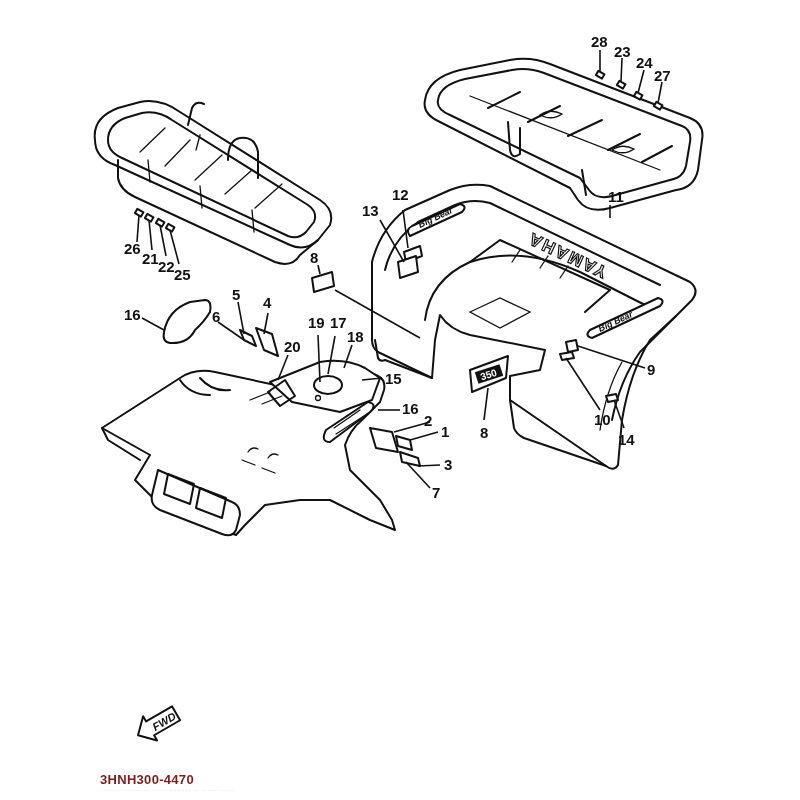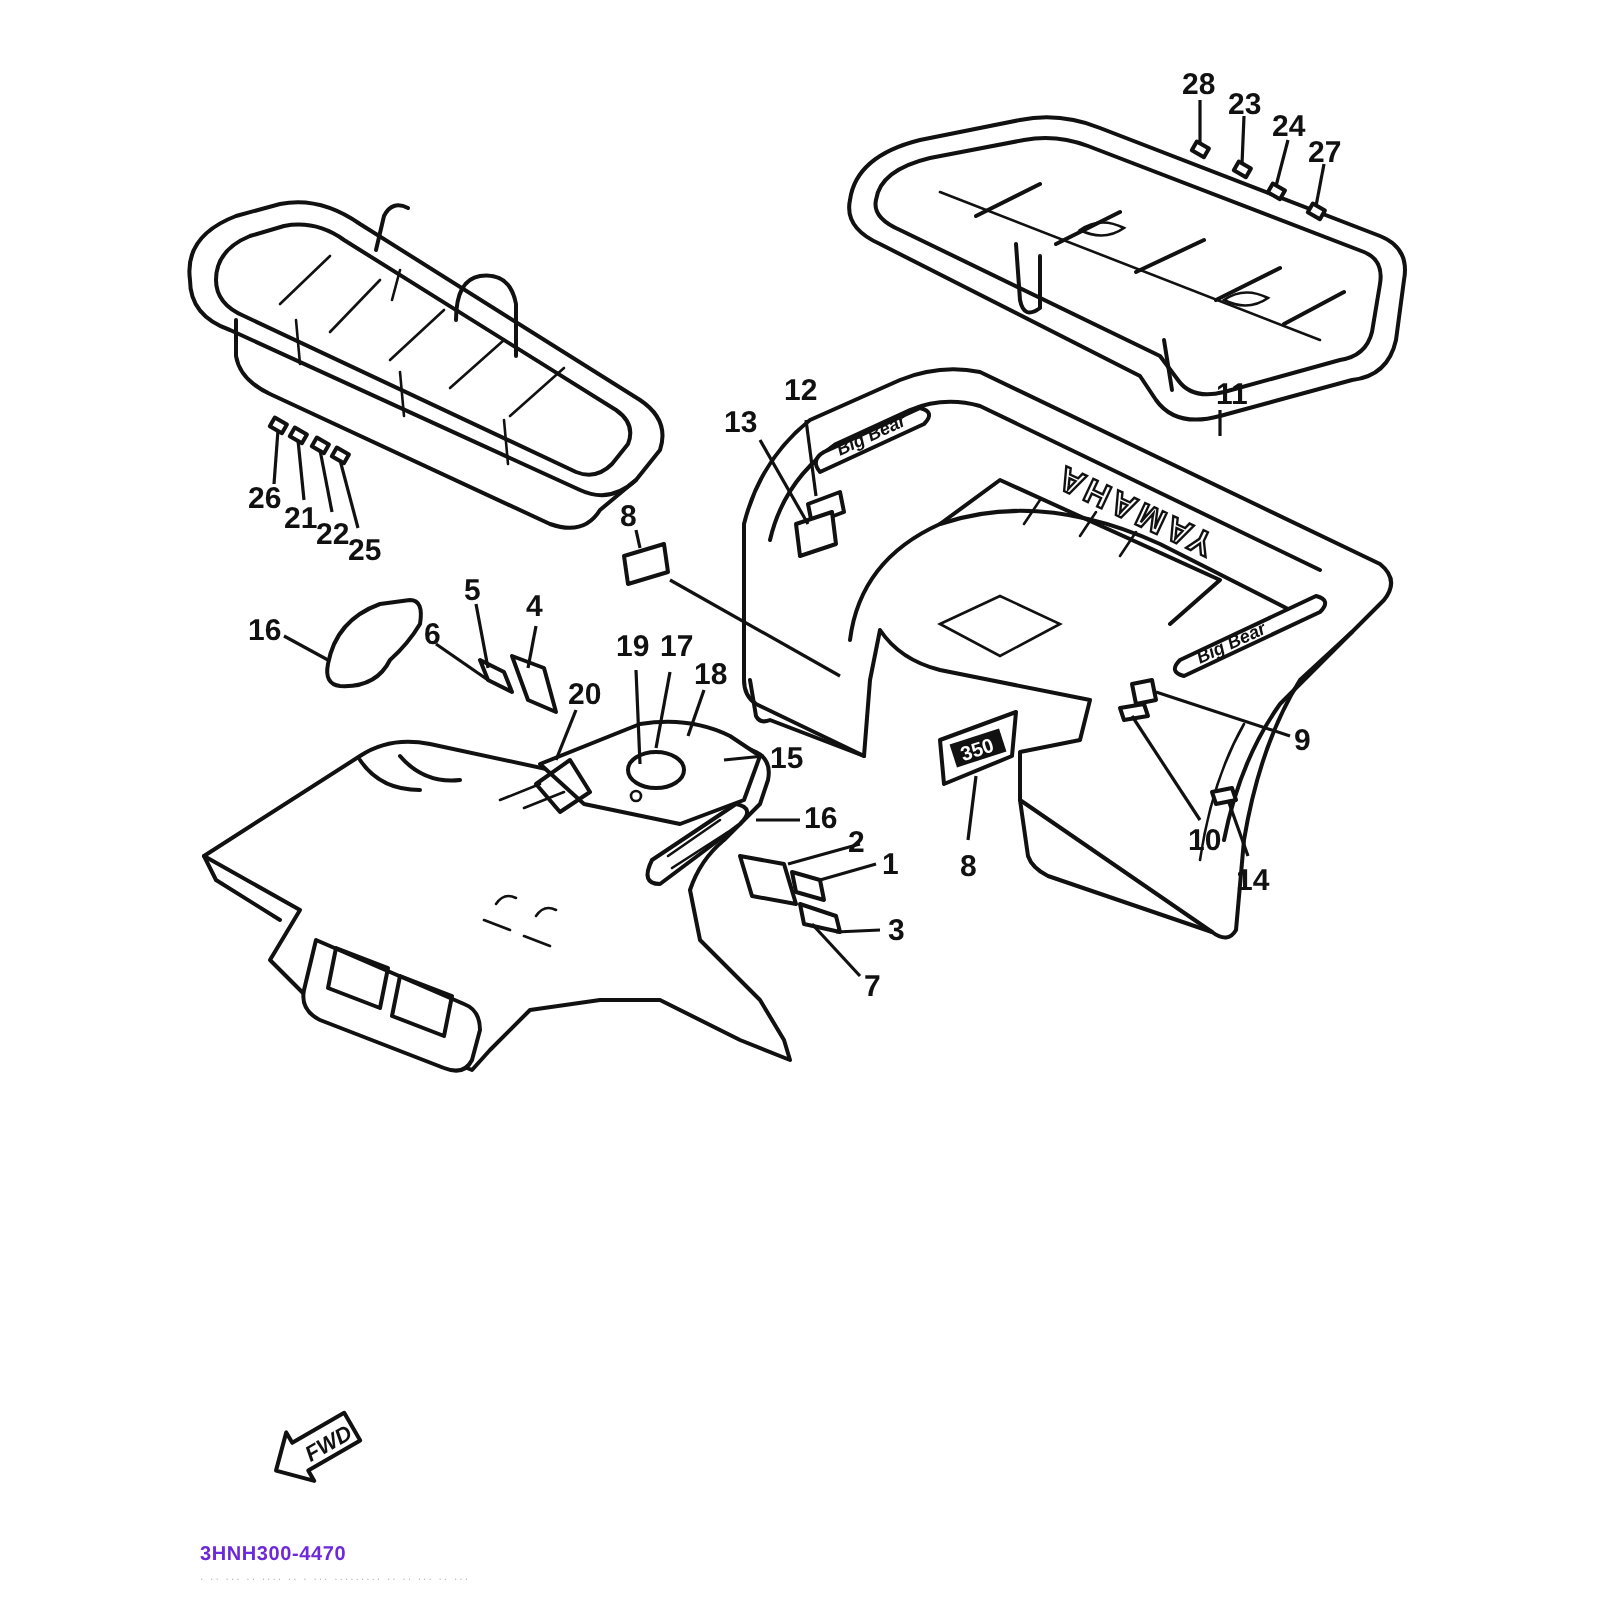--- a/index.html
+++ b/index.html
@@ -7,21 +7,21 @@
          font-family: "Liberation Sans", sans-serif; }
   #diagram { position: absolute; left: 0; top: 0; width: 800px; height: 800px; }
   .ln { fill: none; stroke: #111; stroke-width: 2; stroke-linejoin: round; stroke-linecap: round; }
   .ln-thin { fill: none; stroke: #111; stroke-width: 1.3; stroke-linecap: round; }
   .fill-w { fill: #fff; stroke: #111; stroke-width: 2; stroke-linejoin: round; }
   .leader { stroke: #111; stroke-width: 1.6; fill: none; }
   .callout { font-family: "Liberation Sans", sans-serif; font-size: 15px; font-weight: bold; fill: #111; }
   .brand { font-family: "Liberation Sans", sans-serif; font-size: 17px; font-weight: bold; fill: #fff; stroke: #111; stroke-width: 1.2; letter-spacing: 2px; }
   .badge-text { font-family: "Liberation Sans", sans-serif; font-size: 10px; font-weight: bold; fill: #fff; }
   .fwd-text { font-family: "Liberation Sans", sans-serif; font-size: 11px; font-weight: bold; font-style: italic; fill: #111; }
-  .partno { position: absolute; left: 100px; top: 772px; font-size: 10px; font-weight: bold; color: #6d28d9;
+  .partno { position: absolute; left: 100px; top: 772px; font-size: 13px; font-weight: bold; color: #7f1d1d;
             font-family: "Liberation Sans", sans-serif; letter-spacing: 0.3px; }
   .footnote { position: absolute; left: 100px; top: 787px; font-size: 5px; color: #999;
               font-family: "Liberation Sans", sans-serif; letter-spacing: 1px; white-space: nowrap; }
 </style>
 </head>
 <body>
 
 <svg id="diagram" viewBox="0 0 800 800">
 
   <g>

